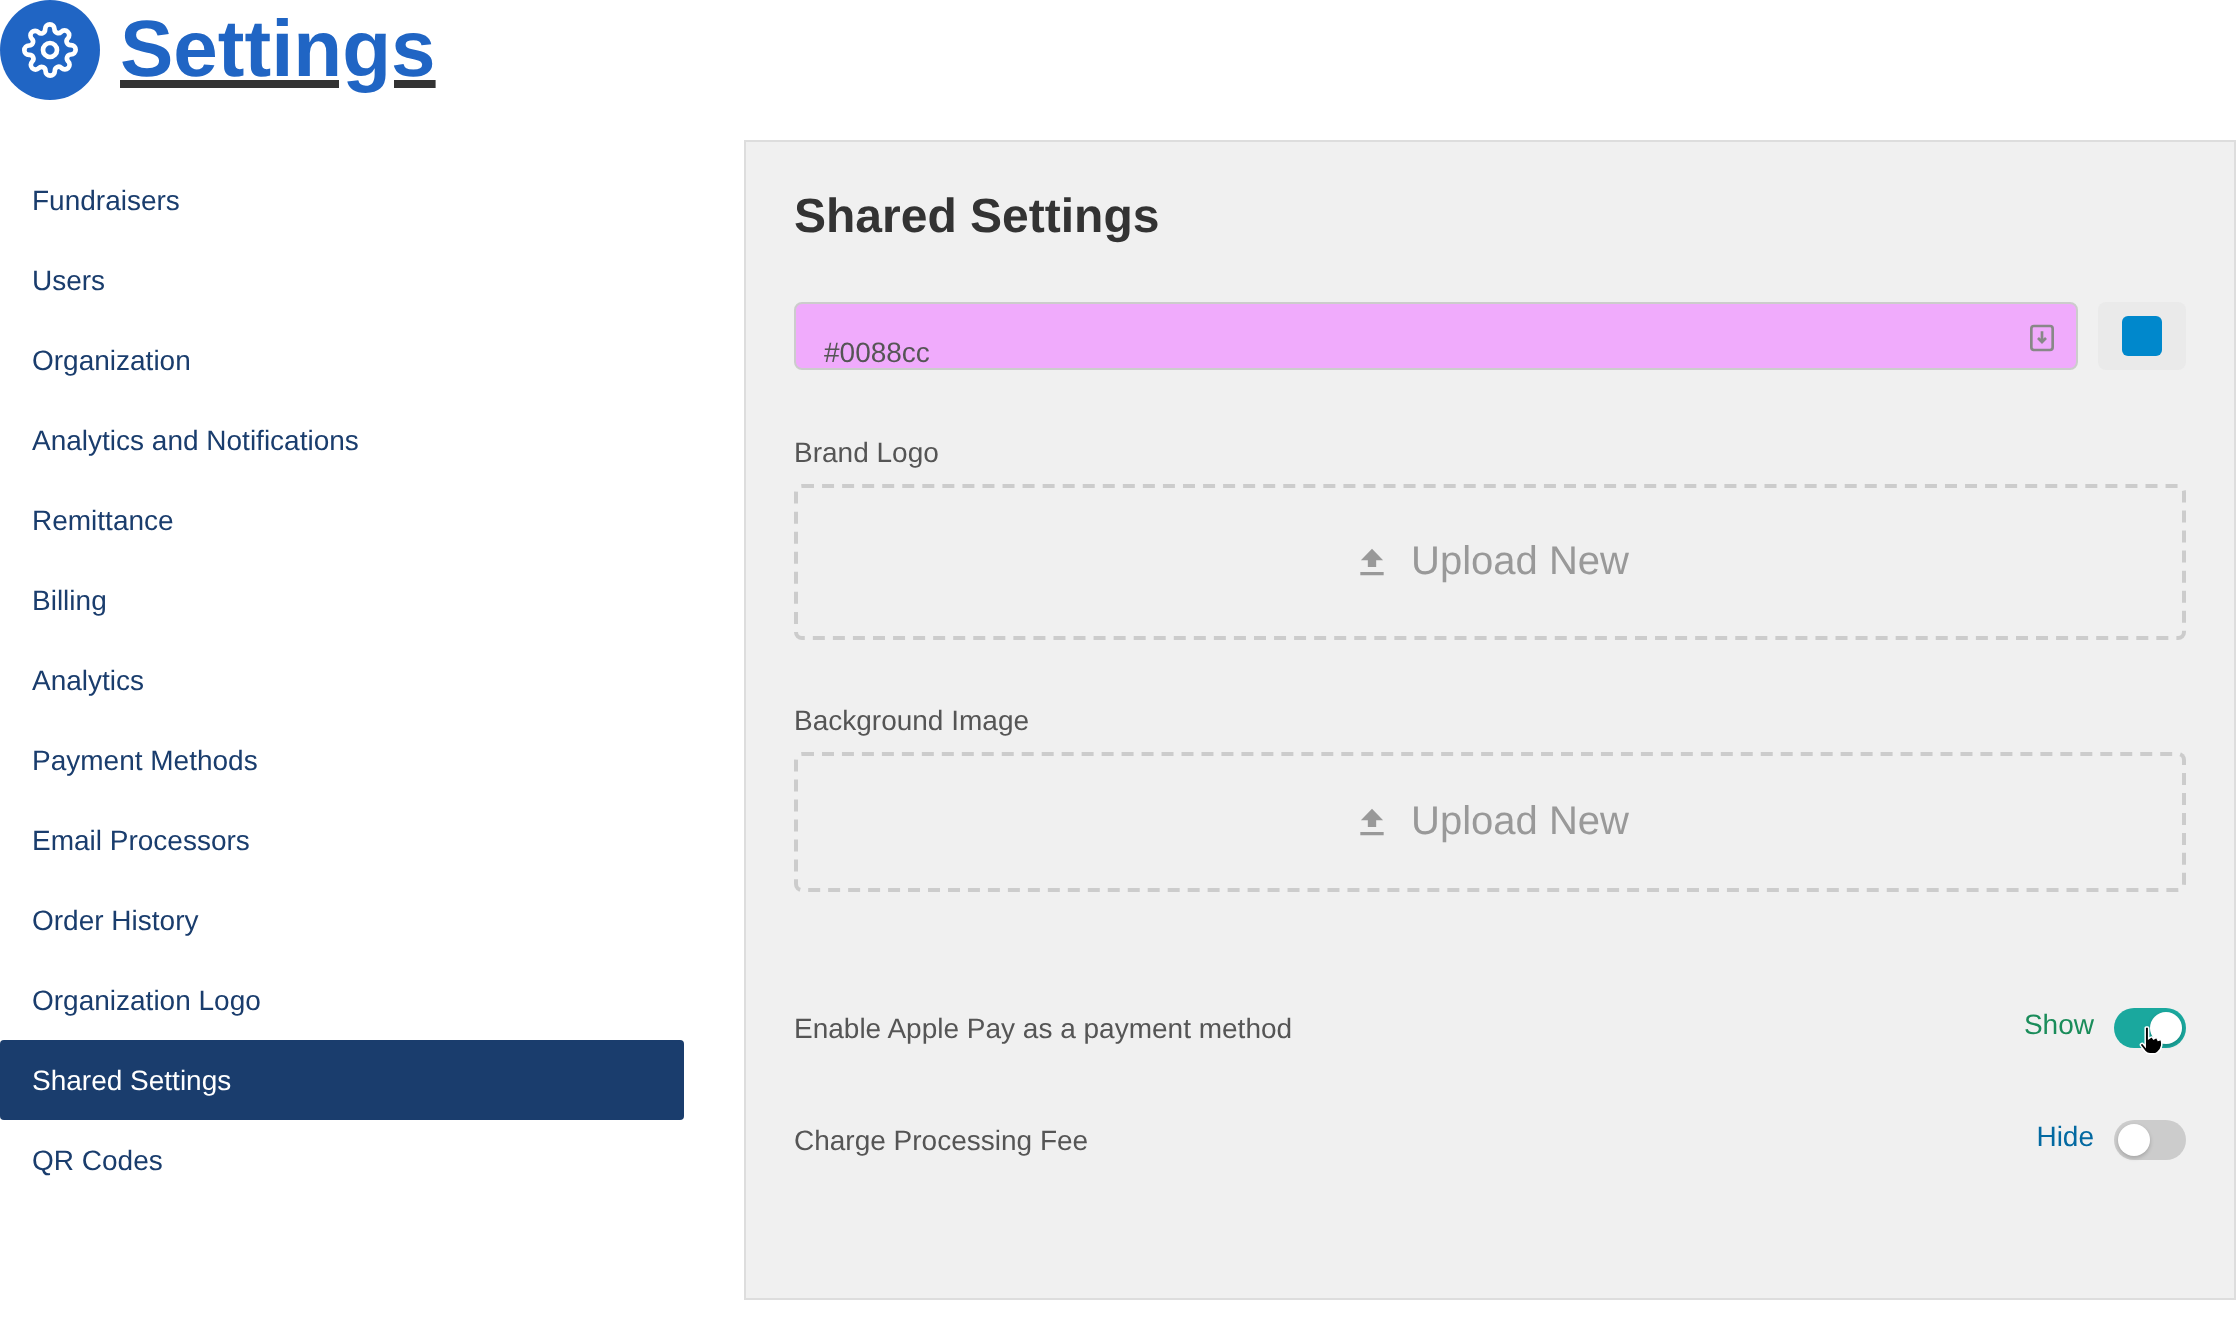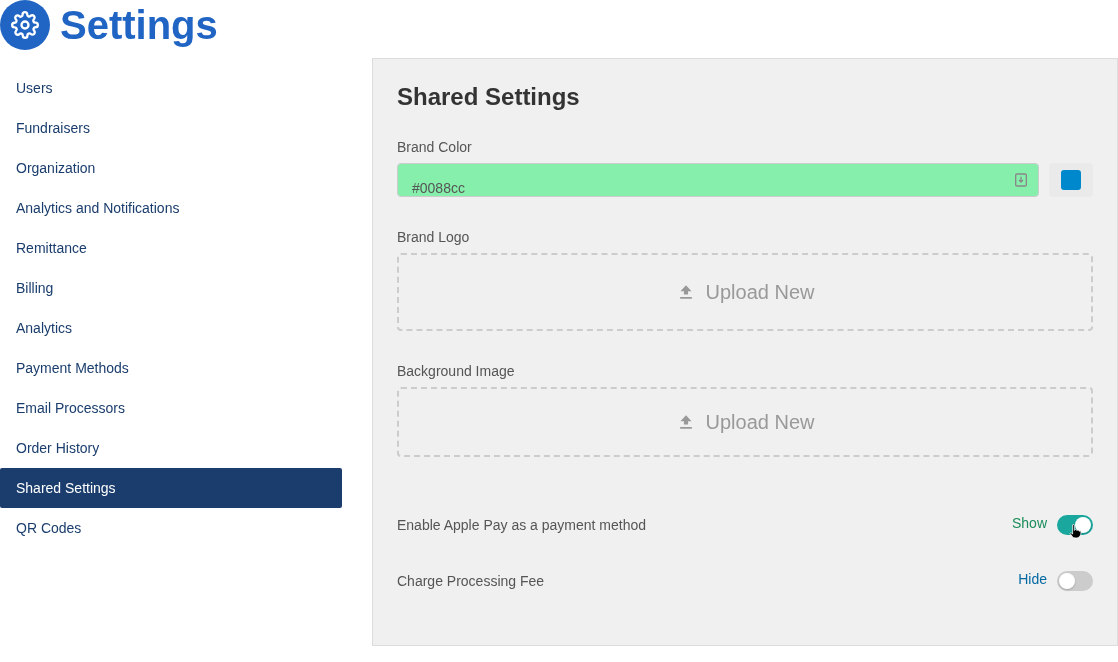--- a/index.html
+++ b/index.html
@@ -1,36 +1,36 @@
 <!DOCTYPE html>
 <html><head>
   <meta charset="utf-8">
   <style>
     * { box-sizing: border-box; margin: 0; padding: 0; }
     body { font-family: -apple-system, BlinkMacSystemFont, "Segoe UI", Helvetica, Arial, sans-serif; background: #fff; color: #333; width: 1118px; }
     
-    .header { display: flex; align-items: center; padding: 0 0 8px 0; gap: 10px; }
+    .header { display: flex; align-items: center; padding: 0 0 20px 0; gap: 10px; text-decoration: underline; }
     .header-icon { width: 50px; height: 50px; background: #2065c4; border-radius: 50%; display: flex; align-items: center; justify-content: center; }
     .header-title { font-size: 40px; font-weight: 700; color: #2065c4; }
     
     .layout { display: flex; }
     .sidebar { width: 342px; flex-shrink: 0; padding-top: 10px; }
     .sidebar-item { display: block; padding: 12px 16px; color: #1a3d6d; font-size: 14px; cursor: pointer; }
     .sidebar-item.active { background: #1a3d6d; color: #fff; border-radius: 2px; margin-right: 0; width: 342px; }
     
     .main { flex: 1; margin-left: 30px; margin-right: 0; }
     .panel { background: #f0f0f0; border: 1px solid #ddd; padding: 24px; min-height: 580px; }
     .panel-title { font-size: 24px; font-weight: 600; color: #333; margin-bottom: 28px; }
     
     .field-group { margin-bottom: 32px; }
     .field-label { font-size: 14px; color: #555; margin-bottom: 8px; display: block; }
     
     .color-row { display: flex; gap: 10px; align-items: stretch; }
     .color-input-wrap { flex: 1; position: relative; }
-    .color-input { width: 100%; height: 34px; padding: 22px 36px 6px 14px; font-size: 14px; border: 1px solid #ccc; border-radius: 4px; background: #86efac; color: #555; }
+    .color-input { width: 100%; height: 34px; padding: 22px 36px 6px 14px; font-size: 14px; border: 1px solid #ccc; border-radius: 4px; background: #f0abfc; color: #555; }
     .input-icon { position: absolute; right: 10px; top: 50%; transform: translateY(-50%); width: 16px; height: 16px; color: #888; }
     .color-swatch-wrap { width: 44px; height: 34px; background: #eaeaea; border-radius: 4px; display: flex; align-items: center; justify-content: center; }
     .color-swatch { width: 20px; height: 20px; border-radius: 3px; background: #0088cc; }
     
     .dropzone { border: 2px dashed #ccc; border-radius: 4px; background: #f0f0f0; display: flex; align-items: center; justify-content: center; gap: 10px; color: #999; font-size: 20px; cursor: pointer; }
     .dropzone.large { height: 78px; }
     .dropzone.medium { height: 70px; }
     
     .toggle-row { display: flex; align-items: center; justify-content: space-between; padding: 6px 0; margin-bottom: 24px; }
     .toggle-label { font-size: 14px; color: #555; }
@@ -56,40 +56,40 @@
     <svg width="28" height="28" viewBox="0 0 24 24" fill="none" stroke="#fff" stroke-width="2">
       <circle cx="12" cy="12" r="3"></circle>
       <path d="M19.4 15a1.65 1.65 0 0 0 .33 1.82l.06.06a2 2 0 1 1-2.83 2.83l-.06-.06a1.65 1.65 0 0 0-1.82-.33 1.65 1.65 0 0 0-1 1.51V21a2 2 0 1 1-4 0v-.09a1.65 1.65 0 0 0-1-1.51 1.65 1.65 0 0 0-1.82.33l-.06.06a2 2 0 1 1-2.83-2.83l.06-.06a1.65 1.65 0 0 0 .33-1.82 1.65 1.65 0 0 0-1.51-1H3a2 2 0 1 1 0-4h.09a1.65 1.65 0 0 0 1.51-1 1.65 1.65 0 0 0-.33-1.82l-.06-.06a2 2 0 1 1 2.83-2.83l.06.06a1.65 1.65 0 0 0 1.82.33h0a1.65 1.65 0 0 0 1-1.51V3a2 2 0 1 1 4 0v.09a1.65 1.65 0 0 0 1 1.51 1.65 1.65 0 0 0 1.82-.33l.06-.06a2 2 0 1 1 2.83 2.83l-.06.06a1.65 1.65 0 0 0-.33 1.82v0a1.65 1.65 0 0 0 1.51 1H21a2 2 0 1 1 0 4h-.09a1.65 1.65 0 0 0-1.51 1z"></path>
     </svg>
   </div>
   <h1 class="header-title">Settings</h1>
 </div>
 
 <div class="layout">
   <nav class="sidebar">
+    <a class="sidebar-item">Fundraisers</a>
     <a class="sidebar-item">Users</a>
-    <a class="sidebar-item">Fundraisers</a>
     <a class="sidebar-item">Organization</a>
     <a class="sidebar-item">Analytics and Notifications</a>
     <a class="sidebar-item">Remittance</a>
     <a class="sidebar-item">Billing</a>
     <a class="sidebar-item">Analytics</a>
     <a class="sidebar-item">Payment Methods</a>
     <a class="sidebar-item">Email Processors</a>
     <a class="sidebar-item">Order History</a>
+    <a class="sidebar-item">Organization Logo</a>
     <a class="sidebar-item active">Shared Settings</a>
     <a class="sidebar-item">QR Codes</a>
   </nav>
 
   <main class="main">
     <div class="panel">
       <h2 class="panel-title">Shared Settings</h2>
 
       <div class="field-group">
-        <label class="field-label">Brand Color</label>
         <div class="color-row">
           <div class="color-input-wrap">
             <input class="color-input" type="text" value="#0088cc" style="">
             <span class="input-icon">
               <svg viewBox="0 0 24 24" width="16" height="16" fill="none" stroke="currentColor" stroke-width="2">
                   <rect x="4" y="3" width="16" height="18" rx="2"></rect>
                   <path d="M12 7v8M9 12l3 3 3-3"></path>
                 </svg>
             </span>
           </div>

